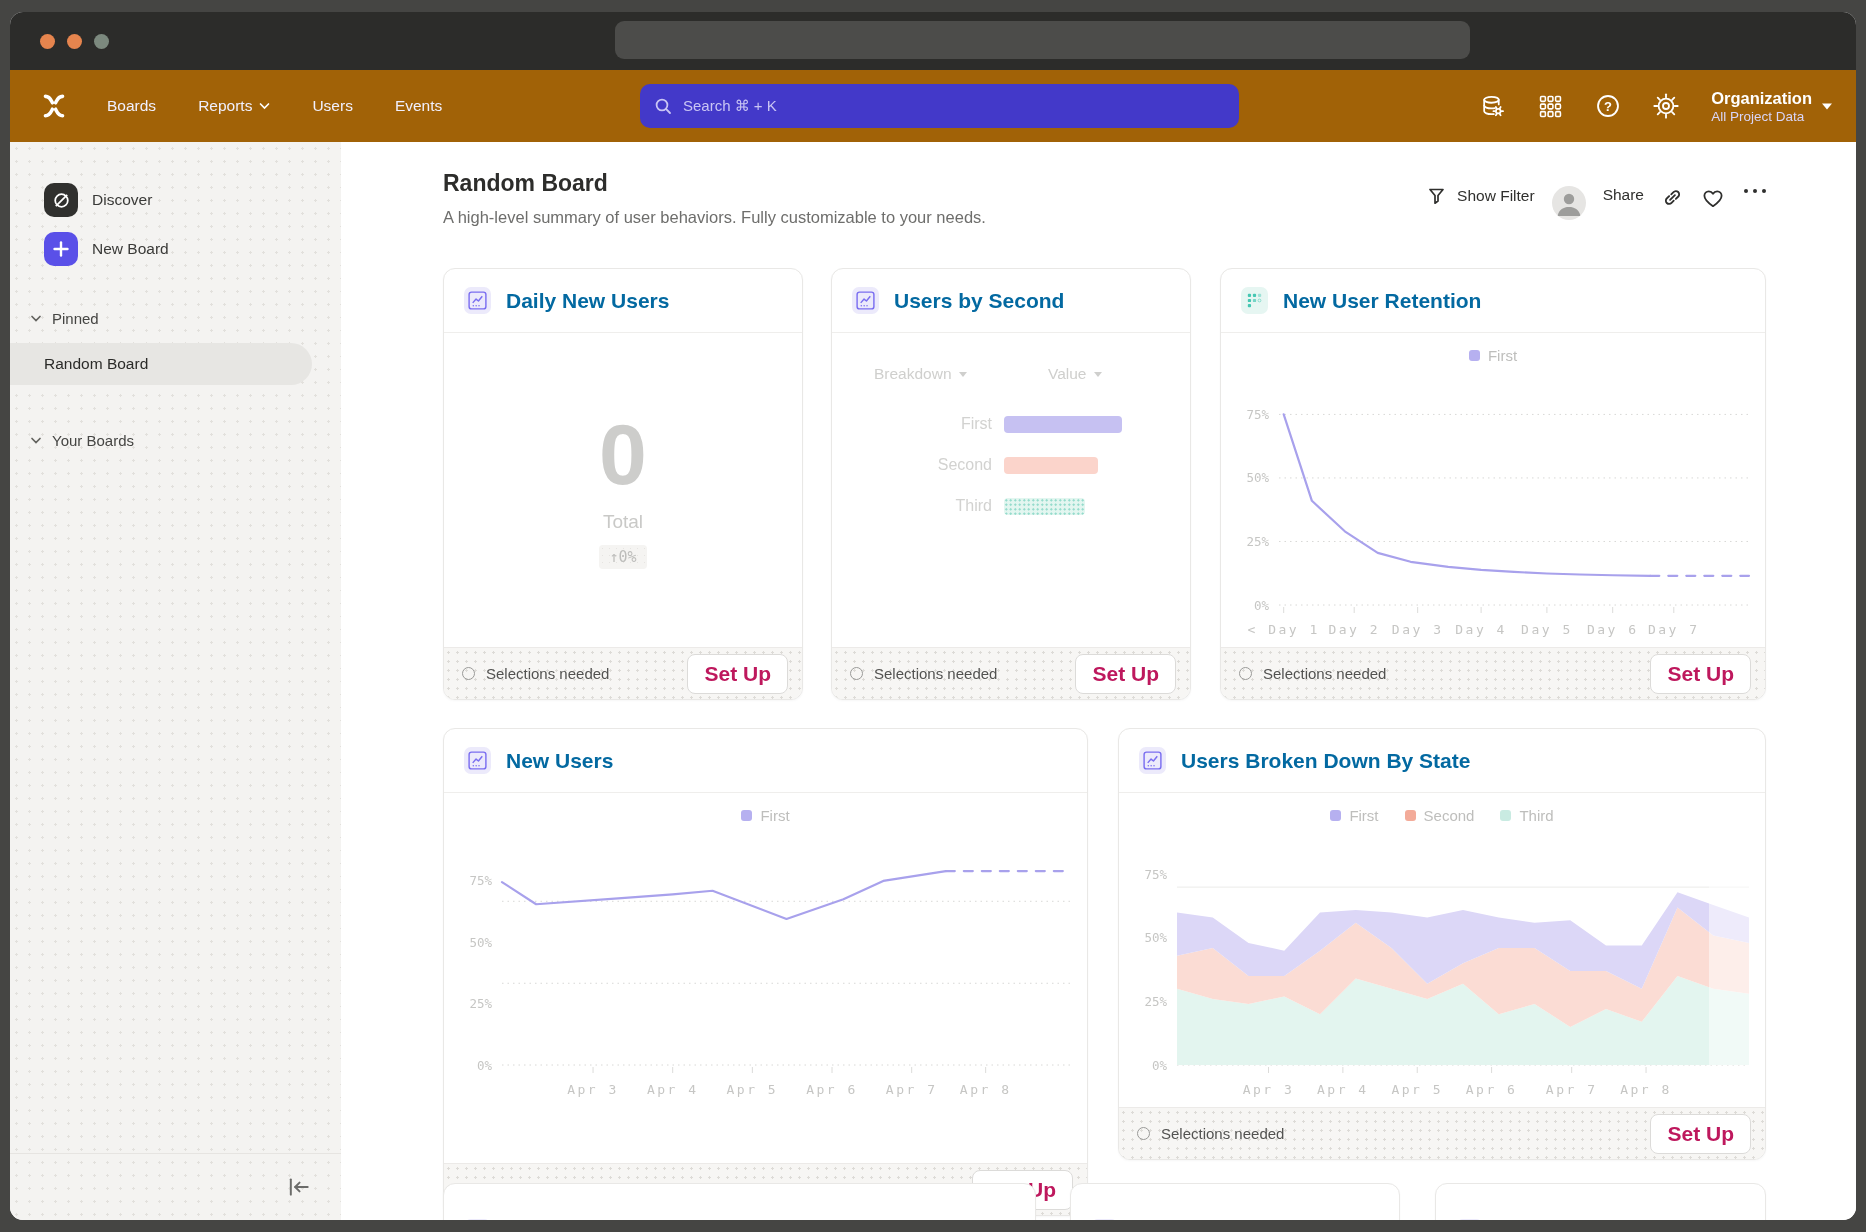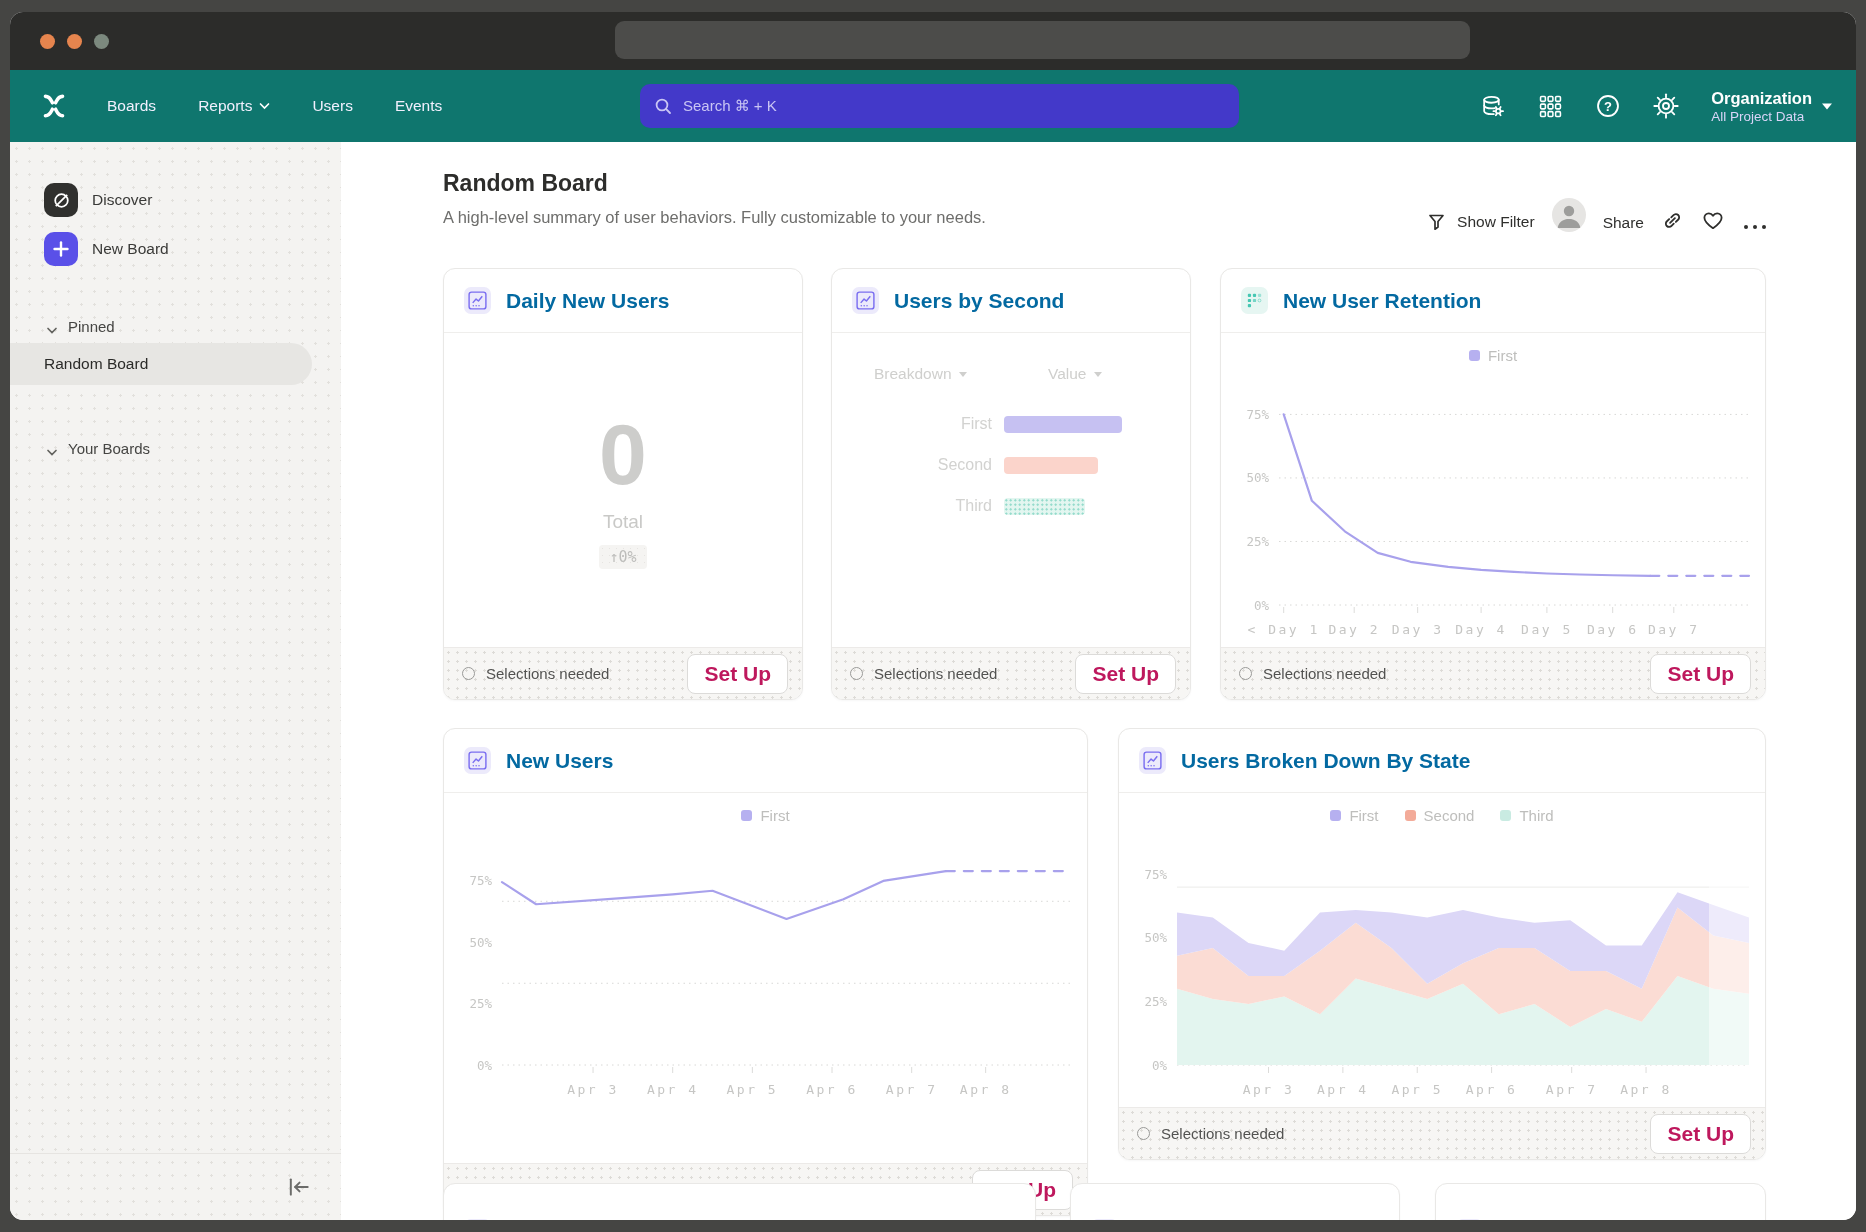--- a/index.html
+++ b/index.html
@@ -13,21 +13,21 @@
   
   #titlebar { height:58px; background:#2c2c2a; position:relative; }
   .tl-dot { position:absolute; top:22px; width:15px; height:15px; border-radius:50%; }
   .tl-1 { left:30px;  background:#e6854e; }
   .tl-2 { left:57px;  background:#e6854e; }
   .tl-3 { left:84px;  background:#7c897e; }
   #address-pill { position:absolute; left:605px; top:9px; width:855px; height:38px;
                   border-radius:9px; background:#4c4c4a; }
 
   
-  #navbar { height:72px; background:#0f766e; position:relative; display:flex; align-items:center; }
+  #navbar { height:72px; background:#a16207; position:relative; display:flex; align-items:center; }
   #logo { margin-left:28px; width:32px; height:32px; display:flex; align-items:center; justify-content:center; }
   .nav-items { display:flex; align-items:center; gap:42px; margin-left:37px; }
   .nav-item { color:#f1f0fe; font-size:15.5px; font-weight:500; display:flex; align-items:center; gap:7px; cursor:pointer; }
   #nav-search { position:absolute; left:630px; top:14px; width:599px; height:44px; border-radius:10px;
                 background:#4339c9; display:flex; align-items:center; padding:0 14px; gap:10px; }
   #nav-search .ph { color:#c9c5f4; font-size:15px; }
   .nav-right { position:absolute; right:24px; top:0; height:72px; display:flex; align-items:center; gap:32px; }
   .nav-ic { width:26px; height:26px; display:flex; align-items:center; justify-content:center; cursor:pointer; }
   .org-block { display:flex; align-items:center; gap:10px; cursor:pointer; }
   .org-name { color:#fff; font-size:16.5px; font-weight:700; line-height:1.25; }
@@ -37,34 +37,34 @@
   #content { position:absolute; top:130px; left:0; right:0; bottom:0; display:flex; }
   #sidebar { width:331px; position:relative; flex:none;
              background-color:#f4f3f1;
              background-image:radial-gradient(circle,#e2e0dc 1px,transparent 1.2px);
              background-size:13px 13px; }
   .sb-item { display:flex; align-items:center; gap:14px; padding-left:34px; height:44px; cursor:pointer; }
   .sb-icon { width:34px; height:34px; border-radius:10px; display:flex; align-items:center; justify-content:center; flex:none; }
   .sb-icon.dark { background:#30302e; }
   .sb-icon.purple { background:#5a50e8; }
   .sb-label { font-size:15.5px; color:#3a3a38; font-weight:500; }
-  .sb-section { display:flex; align-items:flex-end; gap:10px; padding-left:36px; height:34px; cursor:pointer; }
+  .sb-section { display:flex; align-items:center; gap:10px; padding-left:20px; height:34px; cursor:pointer; }
   .sb-section span { font-size:15px; color:#454543; font-weight:500; }
   .sb-pill { height:42px; width:302px; background:#e7e6e3; border-radius:0 21px 21px 0;
              display:flex; align-items:center; padding-left:34px; cursor:pointer; }
   .sb-pill span { font-size:15.5px; color:#2b2b29; }
   #sb-footer { position:absolute; left:0; right:0; bottom:0; height:67px; border-top:1px solid #e6e4e1;
                display:flex; align-items:center; justify-content:flex-end; padding-right:30px; }
 
   #main { flex:1; position:relative; background:#fff; overflow:hidden; }
 
   #board-title { position:absolute; left:102px; top:28px; font-size:23px; font-weight:700; color:#2d2d2b; }
   #board-subtitle { position:absolute; left:102px; top:66px; font-size:16.5px; color:#6e6e6c; }
 
-  #board-actions { position:absolute; top:44px; right:88px; display:flex; align-items:flex-end; gap:17px;margin-top:12px; }
+  #board-actions { position:absolute; top:44px; right:88px; display:flex; align-items:flex-start; gap:17px; }
   .action { display:flex; align-items:center; gap:10px; cursor:pointer; }
   .action-label { font-size:15.5px; color:#2f2f2d; font-weight:500; }
   #avatar { width:34px; height:34px; border-radius:50%; background:#e6e5e3; overflow:hidden; }
 
   
   .card { position:absolute; background:#fff; border:1px solid #e9e8e6; border-radius:12px;
           box-shadow:0 1px 2px rgba(40,40,40,.04); overflow:hidden; }
   .card-header { height:64px; display:flex; align-items:center; gap:15px; padding:0 20px;
                  border-bottom:1px solid #efeeec; }
   .chart-ic { width:27px; height:27px; border-radius:7px; background:#eceafb; display:flex;

